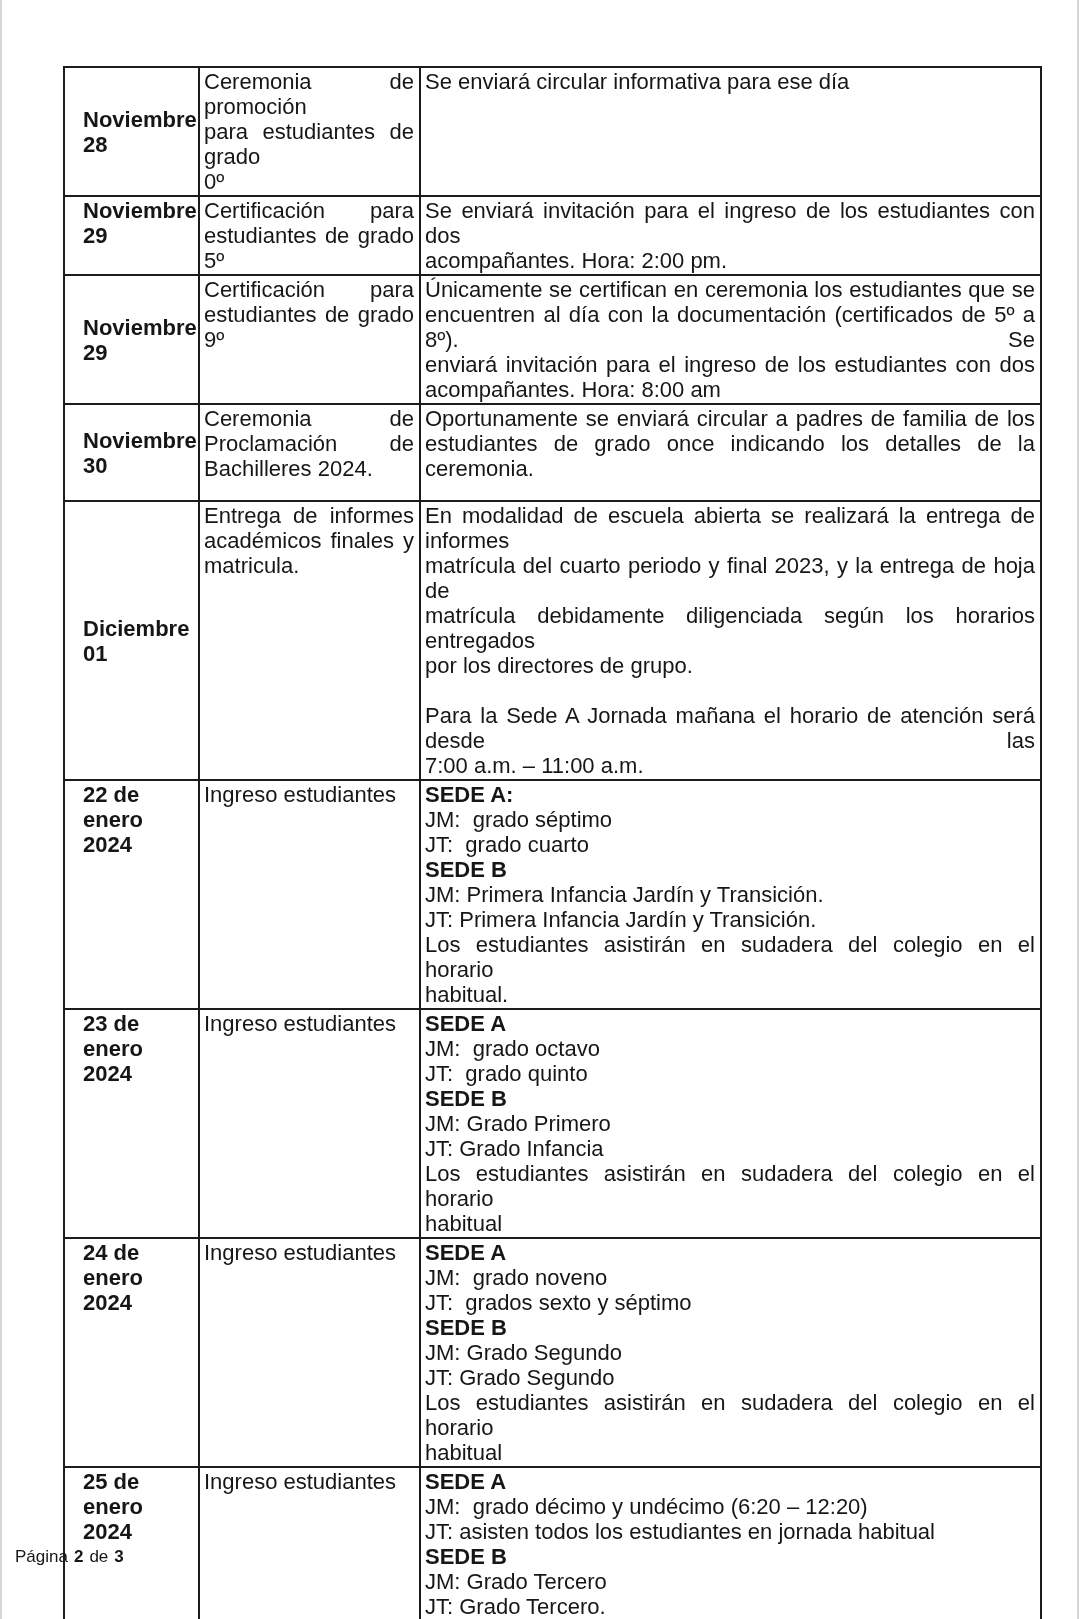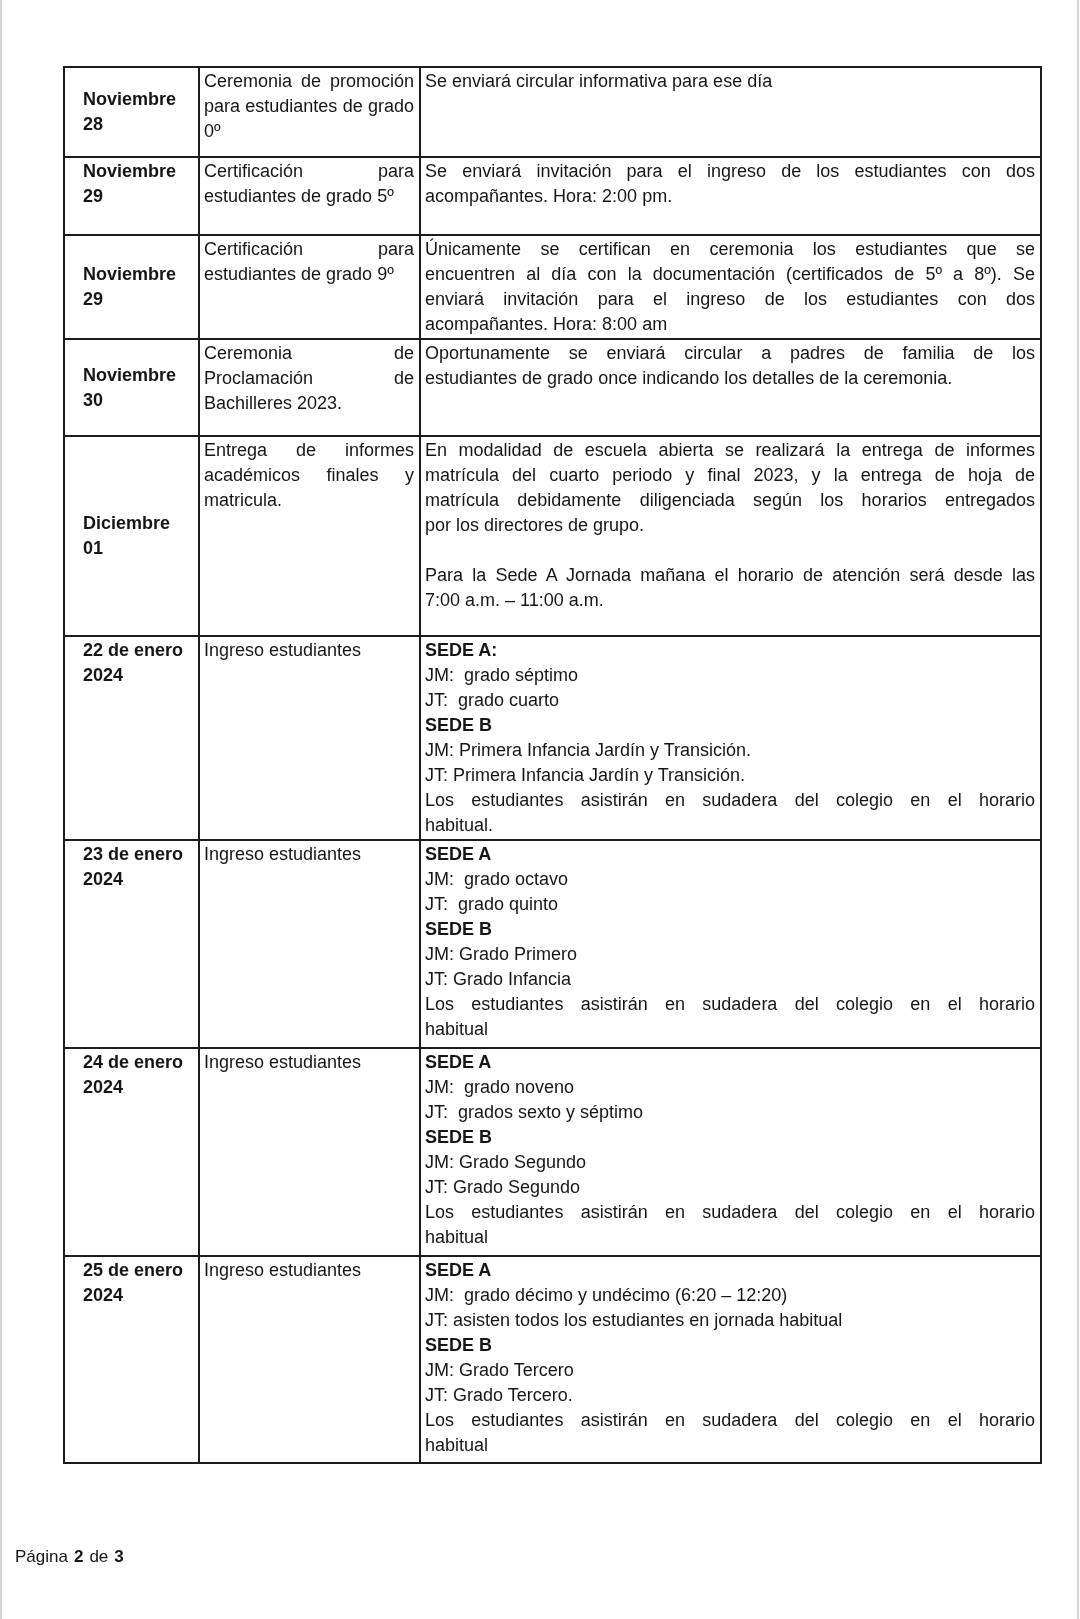--- a/index.html
+++ b/index.html
@@ -19,21 +19,21 @@
   table.calendar {
     position: absolute; left: 63px; top: 66px;
     width: 977px;
     border-collapse: collapse;
     table-layout: fixed;
   }
   td {
     border: 2px solid #1c1c1c;
     vertical-align: top;
     padding: 1px 5px 1px 4px;
-    font-size: 18px;
+    font-size: 22px;
     line-height: 25px;
   }
   td.mid { vertical-align: middle; }
   td.date-cell  { padding-left: 18px; }
   .date { font-weight: 700; }
   .ln { text-align: justify; }
   .ln.j { text-align: justify; text-align-last: justify; }
   .ln.b { font-weight: 700; }
 
   .footer {
@@ -98,21 +98,21 @@
           <div class="ln">acompañantes. Hora: 8:00 am</div>
         </td>
       </tr>
       <tr style="height: 97px;">
         <td class="date-cell mid">
           <div class="date">Noviembre 30</div>
         </td>
         <td>
           <div class="ln j">Ceremonia de</div>
           <div class="ln j">Proclamación de</div>
-          <div class="ln">Bachilleres 2023.</div>
+          <div class="ln">Bachilleres 2024.</div>
         </td>
         <td>
           <div class="ln j">Oportunamente se enviará circular a padres de familia de los</div>
           <div class="ln">estudiantes de grado once indicando los detalles de la ceremonia.</div>
         </td>
       </tr>
       <tr style="height: 200px;">
         <td class="date-cell mid">
           <div class="date">Diciembre 01</div>
         </td>

